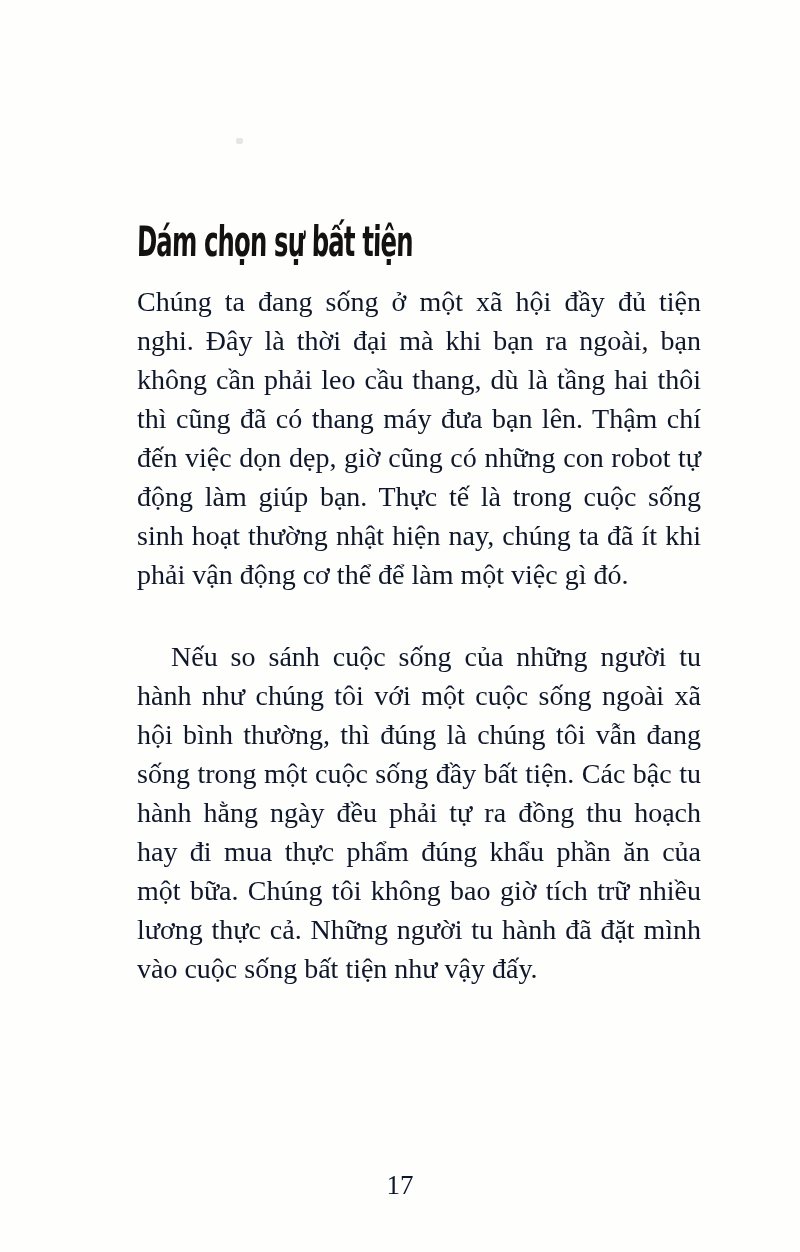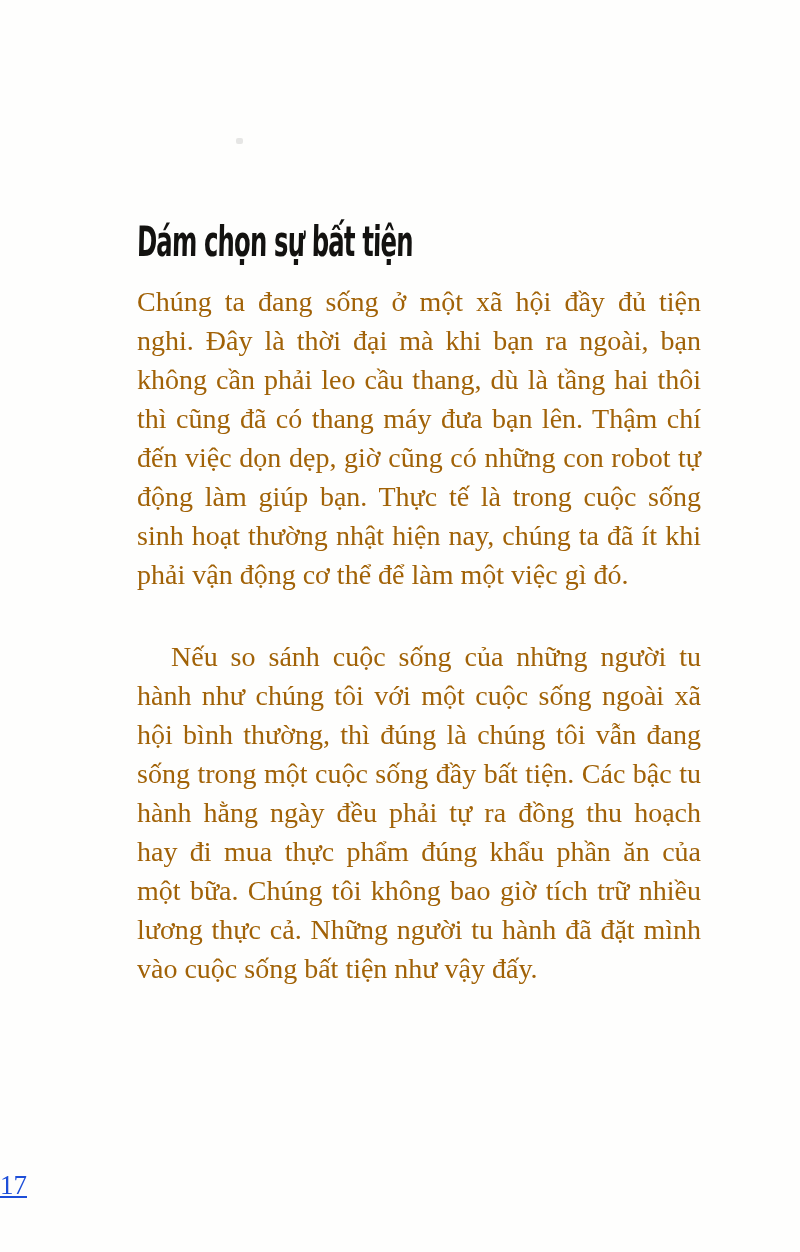--- a/index.html
+++ b/index.html
@@ -42,39 +42,39 @@
     transform: scaleX(0.58) skewX(-2deg);
     transform-origin: left center;
     white-space: nowrap;
   }
   .body-para {
     font-family: "Liberation Serif", "DejaVu Serif", serif;
     font-size: 28px;
     line-height: 39px;
     text-align: justify;
     margin: 0 0 14px 0;
-    color: #a16207;
+    color: #0f172a;
   }
   .body-para.indented {
     text-indent: 34px;
     margin-top: 43px;
   }
   .body-para.continues {
     text-align-last: justify;
     margin-bottom: 0;
   }
   .folio {
     position: absolute;
     left: 0;
     right: 0;
     top: 1170px;
+    text-align: center;
     font-family: "Liberation Serif", "DejaVu Serif", serif;
     font-size: 27px;
-    color: #1d4ed8;
-    text-decoration: underline;
+    color: #0f172a;
   }
 </style>
 </head>
 <body>
 
 <div class="page">
   <div class="scan-speck"></div>
   <main class="content">
     <h1 class="heading">Dám chọn sự bất tiện</h1>
     <p class="body-para">Chúng ta đang sống ở một xã hội đầy đủ tiện nghi. Đây là thời đại mà khi bạn ra ngoài, bạn không cần phải leo cầu thang, dù là tầng hai thôi thì cũng đã có thang máy đưa bạn lên. Thậm chí đến việc dọn dẹp, giờ cũng có những con robot tự động làm giúp bạn. Thực tế là trong cuộc sống sinh hoạt thường nhật hiện nay, chúng ta đã ít khi phải vận động cơ thể để làm một việc gì đó.</p>

